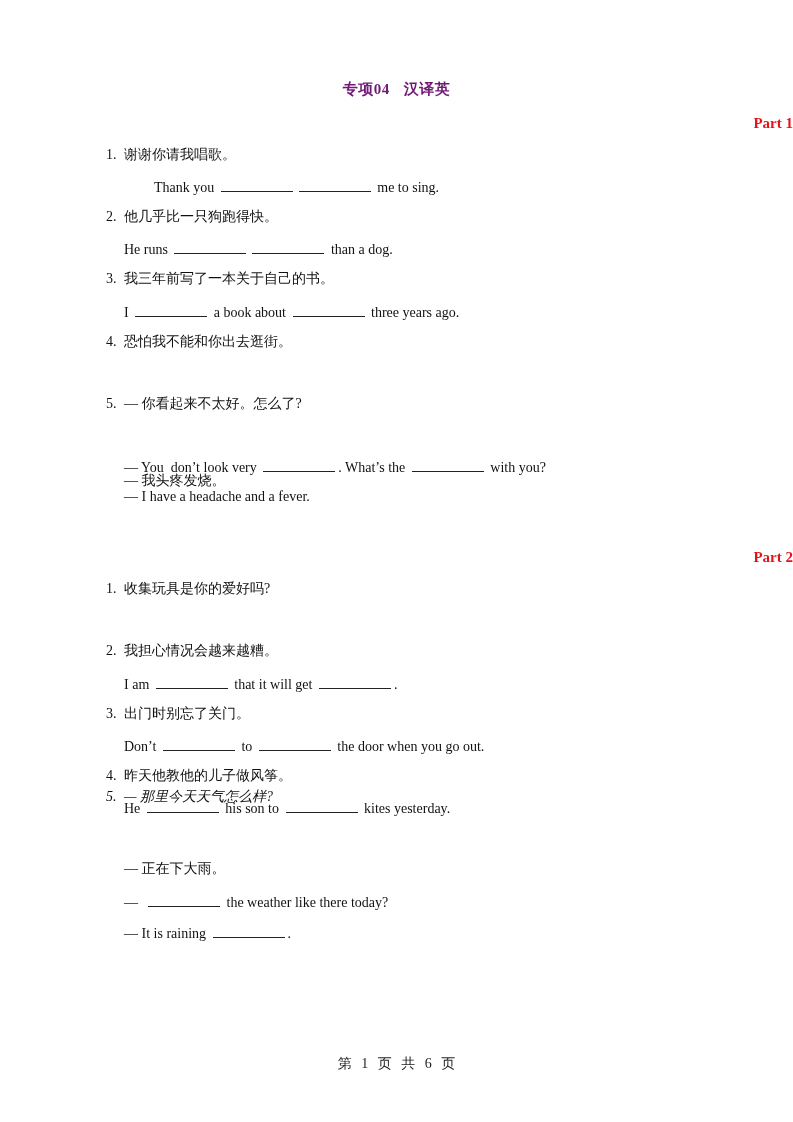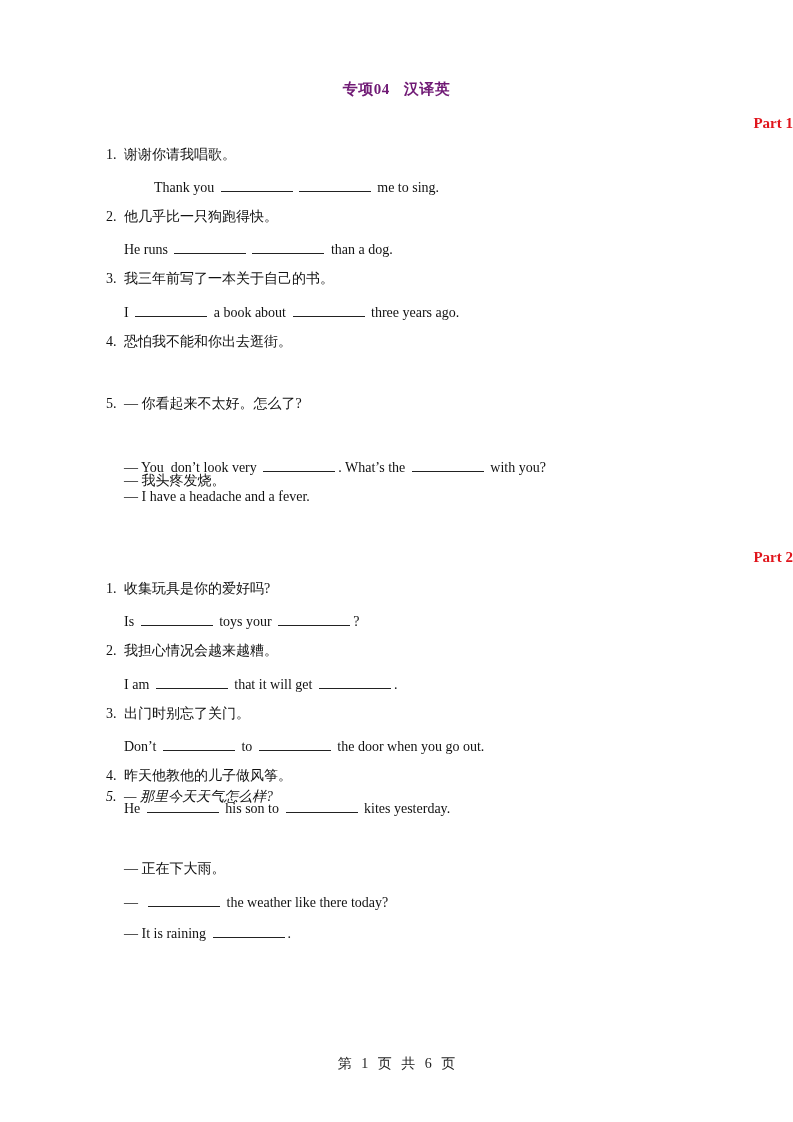--- a/index.html
+++ b/index.html
@@ -94,21 +94,20 @@
   <div class="line q" style="top:333px;"><span class="num">4.</span><span>恐怕我不能和你出去逛街。</span></div>
 
   <div class="line q" style="top:395px;"><span class="num">5.</span><span>— 你看起来不太好。怎么了?</span></div>
   <div class="line a" style="top:440px;margin-top:32px;">— 我头疼发烧。</div>
   <div class="line a" style="top:457px;"><span>— You  don’t look very</span> <span class="blank"></span><span>. What’s the</span> <span class="blank"></span> <span>with you?</span></div>
   <div class="line a" style="top:488px;">— I have a headache and a fever.</div>
 
   <div class="part-heading" style="top:549px;">Part 2</div>
 
   <div class="line q" style="top:580px;"><span class="num">1.</span><span>收集玩具是你的爱好吗?</span></div>
-  <div class="line a" style="top:611px;"><span>Is</span> <span class="blank"></span> <span>toys your</span> <span class="blank"></span><span>?</span></div>
 
   <div class="line q" style="top:642px;"><span class="num">2.</span><span>我担心情况会越来越糟。</span></div>
   <div class="line a" style="top:674px;"><span>I am</span> <span class="blank"></span> <span>that it will get</span> <span class="blank"></span><span>.</span></div>
 
   <div class="line q" style="top:705px;"><span class="num">3.</span><span>出门时别忘了关门。</span></div>
   <div class="line a" style="top:736px;"><span>Don’t</span> <span class="blank"></span> <span>to</span> <span class="blank"></span> <span>the door when you go out.</span></div>
 
   <div class="line q" style="top:767px;"><span class="num">4.</span><span>昨天他教他的儿子做风筝。</span></div>
   <div class="line a" style="top:798px;"><span>He</span> <span class="blank"></span> <span>his son to</span> <span class="blank"></span> <span>kites yesterday.</span></div>
 

